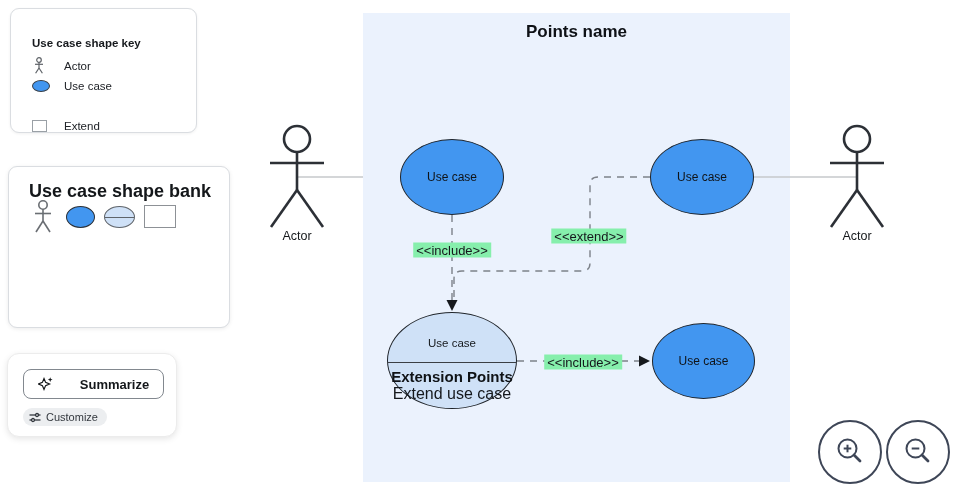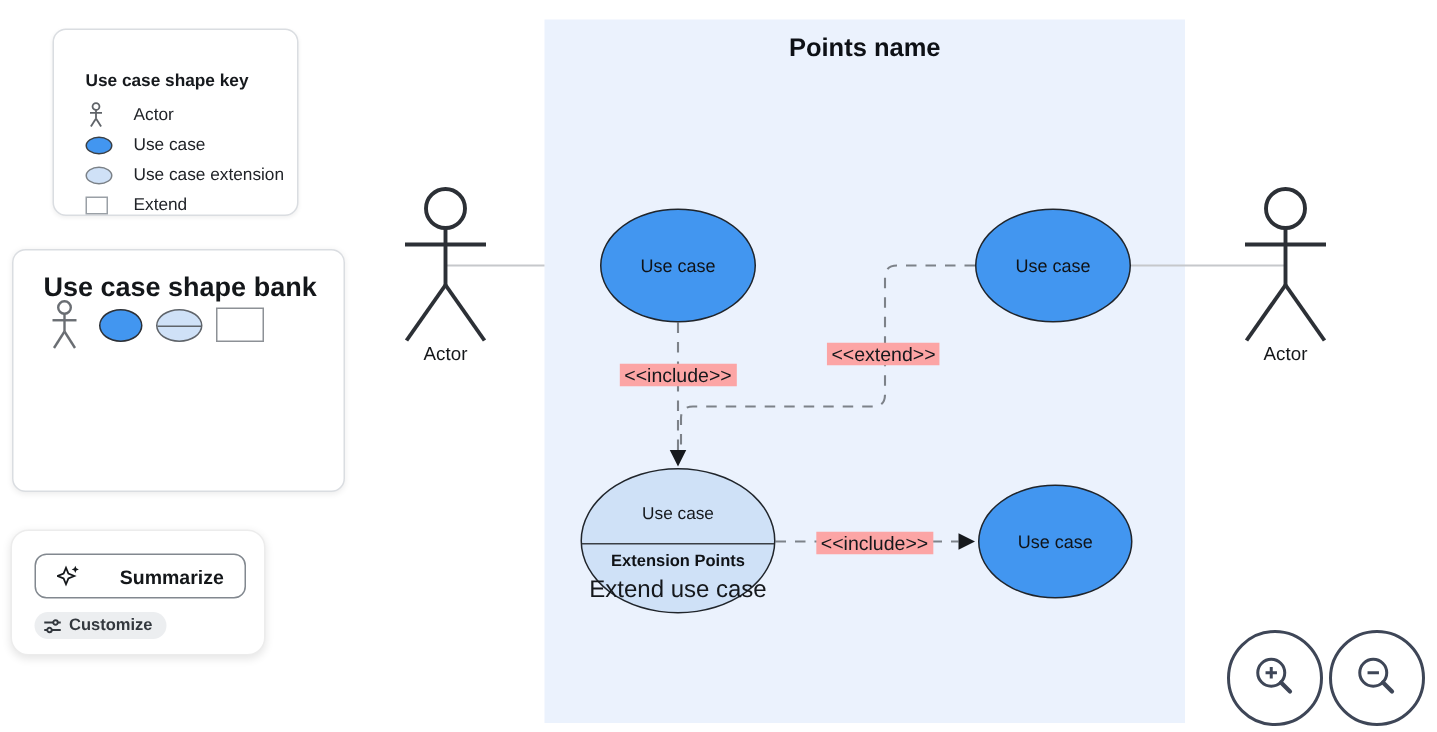--- a/index.html
+++ b/index.html
@@ -2,21 +2,21 @@
 <html><head>
 <meta charset="utf-8">
 <style>
   * { margin:0; padding:0; box-sizing:border-box; }
   html,body { width:958px; height:488px; background:#ffffff; overflow:hidden;
               font-family:"Liberation Sans", sans-serif; position:relative; }
   .abs { position:absolute; }
 
   
   .panel { background:#fff; border:1px solid #dadde1; border-radius:9px; }
-  .panel-key { left:10px; top:19px; width:164px; height:125px; box-shadow:0 1px 3px rgba(0,0,0,.06);margin-left:25px; }
+  .panel-key { left:10px; top:8px; width:187px; height:125px; box-shadow:0 1px 3px rgba(0,0,0,.06); }
   .panel-key .title { position:absolute; left:21px; top:28px; font-size:11.5px; font-weight:bold; color:#16191d; }
   .key-row { position:absolute; left:21px; height:20px; display:flex; align-items:center; }
   .key-icon { width:22px; display:flex; justify-content:flex-start; align-items:center; }
   .key-label { font-size:11.5px; color:#202328; margin-left:10px; }
   .mini-ellipse { width:18px; height:12px; border-radius:50%; border:1px solid #3a3f45; }
   .mini-rect { width:15px; height:12px; border:1px solid #9aa0a6; background:#fff; }
 
   .panel-bank { left:8px; top:166px; width:222px; height:162px; box-shadow:0 1px 4px rgba(0,0,0,.08); }
   .panel-bank .title { position:absolute; left:20px; top:14px; font-size:18px; font-weight:bold; color:#14171a; }
   .bank-ellipse { position:absolute; border-radius:50%; border:1.4px solid #2c3036; }
@@ -24,38 +24,38 @@
   .bank-rect { position:absolute; width:32px; height:23px; border:1.4px solid #8d9196; background:#fff; }
 
   .card-actions { left:7px; top:353px; width:170px; height:84px; background:#fff; border:1px solid #ececec;
                   border-radius:12px; box-shadow:0 2px 6px rgba(0,0,0,.10); }
   .btn-summarize { position:absolute; left:15px; top:15px; width:141px; height:30px; background:#fff;
                    border:1.2px solid #82888f; border-radius:8px; display:flex; align-items:center;
                    justify-content:center; gap:26px; cursor:pointer; }
   .btn-summarize span { font-size:13px; font-weight:bold; color:#14171a; }
   .btn-customize { position:absolute; left:15px; top:54px; height:18px; padding:0 9px 0 6px; background:#eceef0;
                    border-radius:9px; display:inline-flex; align-items:center; gap:5px; cursor:pointer; }
-  .btn-customize span { font-size:11px; color:#33383e;font-weight:bold; }
+  .btn-customize span { font-size:11px; color:#33383e; }
 
   
   .system-rect { left:363px; top:13px; width:427px; height:469px; background:#ebf2fd; z-index:0; }
   .system-title { position:absolute; top:9px; left:0; right:0; text-align:center;
                   font-size:17px; font-weight:bold; color:#0e1116; }
   svg.overlay { position:absolute; left:0; top:0; z-index:1; pointer-events:none; }
 
   .uc { position:absolute; border-radius:50%; border:1px solid #20252b; display:flex; align-items:center;
         justify-content:center; z-index:2; }
   .uc .lbl { font-size:12px; color:#101317; }
   .ext-uc { position:absolute; border-radius:50%; border:1px solid #20252b; z-index:2; }
   .ext-uc .t1 { position:absolute; top:24px; left:0; right:0; text-align:center; font-size:11.5px; color:#15181c; }
   .ext-divider { position:absolute; left:0; right:0; top:49px; border-top:1px solid #3a3f45; }
-  .ext-uc .t2 { position:absolute; top:55px; left:0; right:0; text-align:center; font-size:11px; font-weight:bold; color:#0f1216; }
+  .ext-uc .t2 { position:absolute; top:55px; left:0; right:0; text-align:center; font-size:15px; font-weight:bold; color:#0f1216; }
   .ext-uc .t3 { position:absolute; top:72px; left:0; right:0; text-align:center; font-size:16px; color:#15181c; }
 
-  .conn-label { position:absolute; transform:translate(-50%,-50%); background:#fca5a5; padding:0 3px;
+  .conn-label { position:absolute; transform:translate(-50%,-50%); background:#86efac; padding:0 3px;
                 font-size:13px; color:#15181c; z-index:3; white-space:nowrap; }
   .actor-label { position:absolute; transform:translateX(-50%); font-size:12.5px; color:#14171a; z-index:2; }
 
   .zoom-btn { position:absolute; width:64px; height:64px; border:2px solid #3e4657; border-radius:50%;
               background:#fff; display:flex; align-items:center; justify-content:center; z-index:4; cursor:pointer; }
 </style>
 </head>
 <body>
 
 <div class="abs system-rect">
@@ -132,26 +132,20 @@
     <span class="key-label">Actor</span>
   </div>
 
   <div class="key-row" style="top:67px;">
     <span class="key-icon">
       <span class="mini-ellipse" style="background:#4296f0;"></span>
     </span>
     <span class="key-label">Use case</span>
   </div>
 
-  <div class="key-row" style="top:87px;">
-    <span class="key-icon">
-      <span class="mini-ellipse" style="background:#cfe1f7; border-color:#7b8187;"></span>
-    </span>
-    <span class="key-label">Use case extension</span>
-  </div>
 
   <div class="key-row" style="top:107px;">
     <span class="key-icon">
       <span class="mini-rect"></span>
     </span>
     <span class="key-label">Extend</span>
   </div>
 </div>
 
 <div class="abs panel panel-bank">

